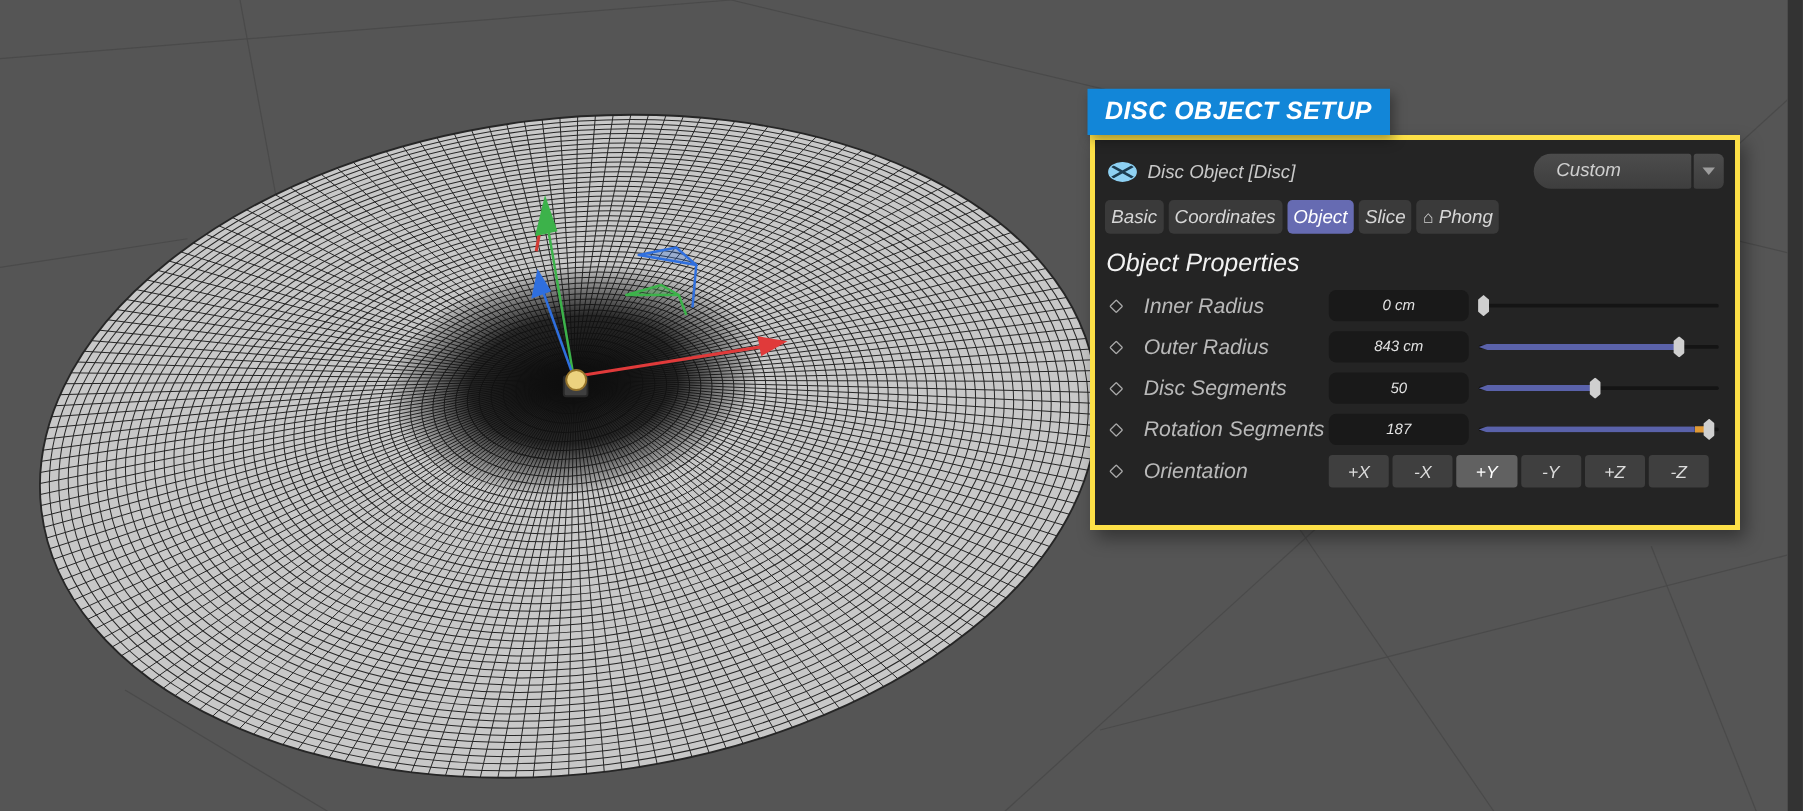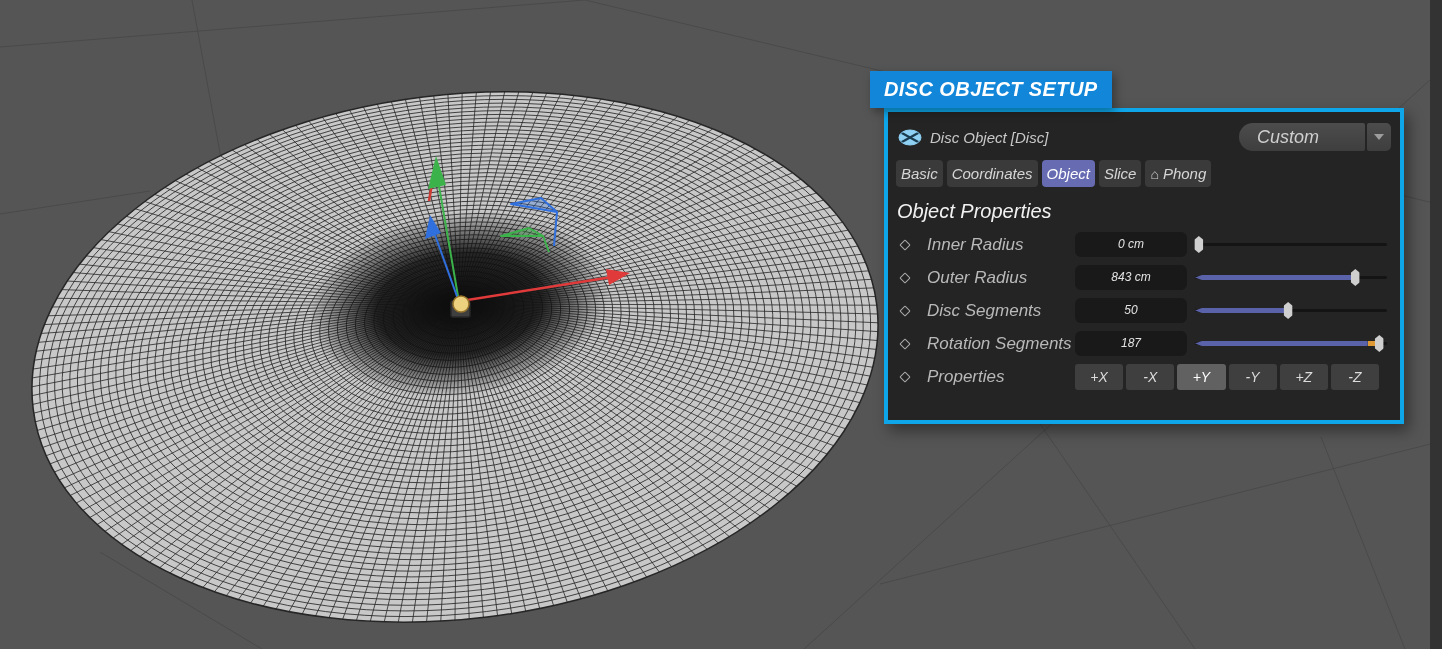--- a/index.html
+++ b/index.html
@@ -10,29 +10,28 @@
   
   .callout-header{
     position:absolute;left:870px;top:71px;height:37px;line-height:37px;
     padding:0 14px;color:#fff;font-size:20px;font-weight:bold;letter-spacing:.4px;
     z-index:3;box-shadow:3px 4px 9px rgba(0,0,0,.35);
   }
 
   
   .panel{
     position:absolute;left:872px;top:108px;width:520px;height:316px;
-    background:#242424;border:4px solid #0ea5e9;z-index:2;
+    background:#242424;border:4px solid #fde047;z-index:2;
     box-shadow:5px 7px 14px rgba(0,0,0,.4);
-    margin-left:12px;
   }
   .obj-row{position:absolute;left:10px;top:10px;right:9px;height:30px;display:flex;align-items:center;}
   .obj-title{font-size:15px;color:#c9c9c9;margin-left:8px;}
   .preset{margin-left:auto;display:flex;align-items:center;}
   .preset-pill{
-    width:126px;height:28px;line-height:28px;padding-left:18px;font-size:18px;color:#cfcfcf;
+    width:126px;height:28px;line-height:28px;padding-left:18px;font-size:15px;color:#cfcfcf;
     background:linear-gradient(#4c4c4c,#3e3e3e);border-radius:14px 2px 2px 14px;
   }
   .preset-arrow{
     width:24px;height:28px;margin-left:2px;background:linear-gradient(#4c4c4c,#3e3e3e);
     border-radius:2px 5px 5px 2px;display:flex;align-items:center;justify-content:center;cursor:pointer;
   }
   .preset-arrow i{display:block;width:0;height:0;border:5px solid transparent;border-top:6px solid #9d9d9d;margin-top:5px;}
 
   .tabs{position:absolute;left:8px;top:48px;height:27px;display:flex;gap:4px;}
   .tab{
@@ -434,21 +433,21 @@
             <div class="track"></div>
             <div class="fill" style="width: 90%;"></div>
             <div class="ofill" style="left: 90%; width: 6.5%;"></div>
             <div class="handle" style="left: 96%;"></div>
           </div>
         </div>
         <div class="prow">
           <span class="dmark">
             <i></i>
           </span>
-          <span class="plabel">Properties</span>
+          <span class="plabel">Orientation</span>
           <div class="btn-group">
             <div class="obtn">+X</div>
             <div class="obtn">-X</div>
             <div class="obtn active">+Y</div>
             <div class="obtn">-Y</div>
             <div class="obtn">+Z</div>
             <div class="obtn">-Z</div>
           </div>
         </div>
       </div>

